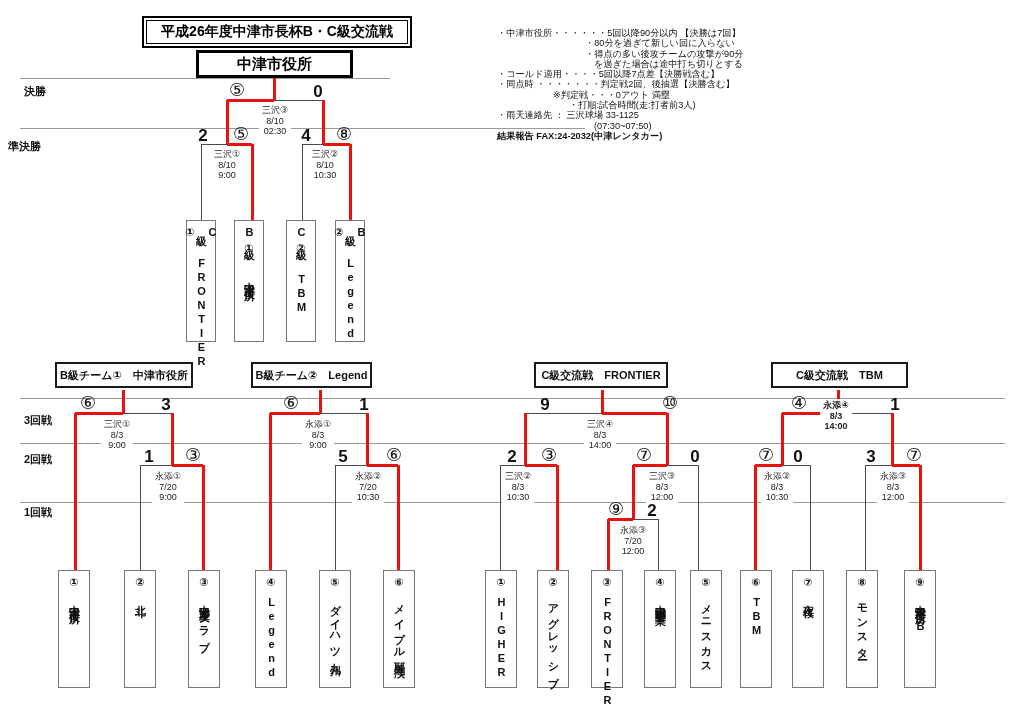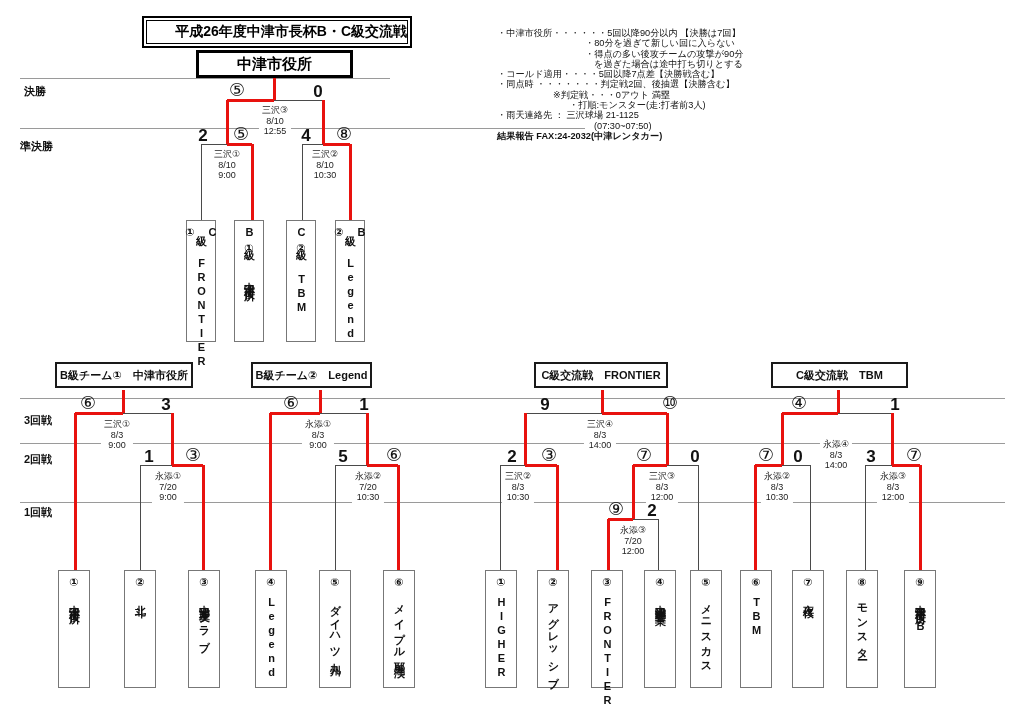--- a/index.html
+++ b/index.html
@@ -26,21 +26,21 @@
   .tbox.fin .tname{margin-top:16px;}
   
   .hbox{position:absolute;height:26px;border:2px solid #1a1a1a;background:#fff;box-sizing:border-box;
         display:flex;align-items:center;justify-content:center;font-size:11px;font-weight:bold;
         color:#111;z-index:5;white-space:pre;}
   
   .rlabel{position:absolute;font-size:11px;font-weight:bold;color:#111;z-index:5;}
   
   .titlebox{position:absolute;left:142px;top:16px;width:270px;border:2px solid #000;background:#fff;
         padding:2px;z-index:6;box-sizing:border-box;}
-  .titlebox .inner{border:1px solid #000;text-align:right;font-size:14px;font-weight:bold;
+  .titlebox .inner{border:1px solid #000;text-align:center;font-size:14px;font-weight:bold;
         padding:2px 0;white-space:nowrap;}
   .champ{position:absolute;left:196px;top:50px;width:157px;height:28px;border:3px solid #000;
         background:#fff;box-sizing:border-box;display:flex;align-items:center;justify-content:center;
         font-size:15px;font-weight:bold;z-index:6;}
   
   .notes{position:absolute;left:497px;top:28px;z-index:6;}
   .notes div{font-size:9.2px;line-height:10.3px;color:#111;white-space:pre;}
   .notes div.b{font-weight:bold;}
 </style>
 </head>
@@ -52,22 +52,22 @@
   </div>
   <div class="champ">中津市役所</div>
   <div class="notes" id="notes">
       <div style="padding-left: 0px;">・中津市役所・・・・・・5回以降90分以内 【決勝は7回】</div>
       <div style="padding-left: 88px;">・80分を過ぎて新しい回に入らない</div>
       <div style="padding-left: 88px;">・得点の多い後攻チームの攻撃が90分</div>
       <div style="padding-left: 97px;">を過ぎた場合は途中打ち切りとする</div>
       <div style="padding-left: 0px;">・コールド適用・・・・5回以降7点差【決勝戦含む】</div>
       <div style="padding-left: 0px;">・同点時 ・・・・・・・判定戦2回、後抽選【決勝含む】</div>
       <div style="padding-left: 56px;">※判定戦・・・0アウト 満塁</div>
-      <div style="padding-left: 72px;">・打順:モンスター(走:打者前3人)</div>
-      <div style="padding-left: 0px;">・雨天連絡先 ： 三沢球場 21-1125</div>
+      <div style="padding-left: 72px;">・打順:試合時間(走:打者前3人)</div>
+      <div style="padding-left: 0px;">・雨天連絡先 ： 三沢球場 33-1125</div>
       <div style="padding-left: 97px;">(07:30~07:50)</div>
       <div class="b" style="padding-left: 0px;">結果報告 FAX:24-2032(中津レンタカー)</div>
     </div>
   <div id="gen">
       <div class="seg s" style="left: 20px; top: 78px; width: 370px; height: 1px;"></div>
       <div class="seg s" style="left: 20px; top: 128px; width: 565px; height: 1px;"></div>
       <div class="seg s" style="left: 20px; top: 398px; width: 985px; height: 1px;"></div>
       <div class="seg s" style="left: 20px; top: 443px; width: 985px; height: 1px;"></div>
       <div class="seg s" style="left: 20px; top: 502px; width: 985px; height: 1px;"></div>
       <div class="seg r" style="left: 273px; top: 78px; width: 3px; height: 22px;"></div>
@@ -155,21 +155,21 @@
       <div class="score" style="left: 652px; top: 502px;">2</div>
       <div class="score circ" style="left: 799px; top: 394px;">④</div>
       <div class="score" style="left: 895px; top: 396px;">1</div>
       <div class="score circ" style="left: 766px; top: 446px;">⑦</div>
       <div class="score" style="left: 798px; top: 448px;">0</div>
       <div class="score" style="left: 871px; top: 448px;">3</div>
       <div class="score circ" style="left: 914px; top: 446px;">⑦</div>
       <div class="venue" style="left: 275px; top: 104px;">
         <div>三沢③</div>
         <div>8/10</div>
-        <div>12:55</div>
+        <div>02:30</div>
       </div>
       <div class="venue" style="left: 227px; top: 148px;">
         <div>三沢①</div>
         <div>8/10</div>
         <div>9:00</div>
       </div>
       <div class="venue" style="left: 325px; top: 148px;">
         <div>三沢②</div>
         <div>8/10</div>
         <div>10:30</div>
@@ -207,21 +207,21 @@
       <div class="venue" style="left: 662px; top: 470px;">
         <div>三沢③</div>
         <div>8/3</div>
         <div>12:00</div>
       </div>
       <div class="venue" style="left: 633px; top: 524px;">
         <div>永添③</div>
         <div>7/20</div>
         <div>12:00</div>
       </div>
-      <div class="venue" style="left: 836px; top: 438px;">
+      <div class="venue" style="left: 836px; top: 399px; font-weight: bold;">
         <div>永添④</div>
         <div>8/3</div>
         <div>14:00</div>
       </div>
       <div class="venue" style="left: 777px; top: 470px;">
         <div>永添②</div>
         <div>8/3</div>
         <div>10:30</div>
       </div>
       <div class="venue" style="left: 893px; top: 470px;">
@@ -303,18 +303,18 @@
       </div>
       <div class="tbox" style="left: 904px; top: 570px; width: 32px; height: 118px;">
         <span class="tseed">⑨</span>
         <span class="tname">中津市役所OB</span>
       </div>
       <div class="hbox" style="left: 55px; top: 362px; width: 138px;">B級チーム①　中津市役所</div>
       <div class="hbox" style="left: 251px; top: 362px; width: 121px;">B級チーム②　Legend</div>
       <div class="hbox" style="left: 534px; top: 362px; width: 134px;">C級交流戦　FRONTIER</div>
       <div class="hbox" style="left: 771px; top: 362px; width: 137px;">C級交流戦　TBM</div>
       <div class="rlabel" style="left: 24px; top: 84px;">決勝</div>
-      <div class="rlabel" style="left: 20px; top: 139px;">準決勝</div>
+      <div class="rlabel" style="left: 8px; top: 139px;">準決勝</div>
       <div class="rlabel" style="left: 24px; top: 413px;">3回戦</div>
       <div class="rlabel" style="left: 24px; top: 452px;">2回戦</div>
       <div class="rlabel" style="left: 24px; top: 505px;">1回戦</div>
     </div>
 </div>
 
 </body></html>

